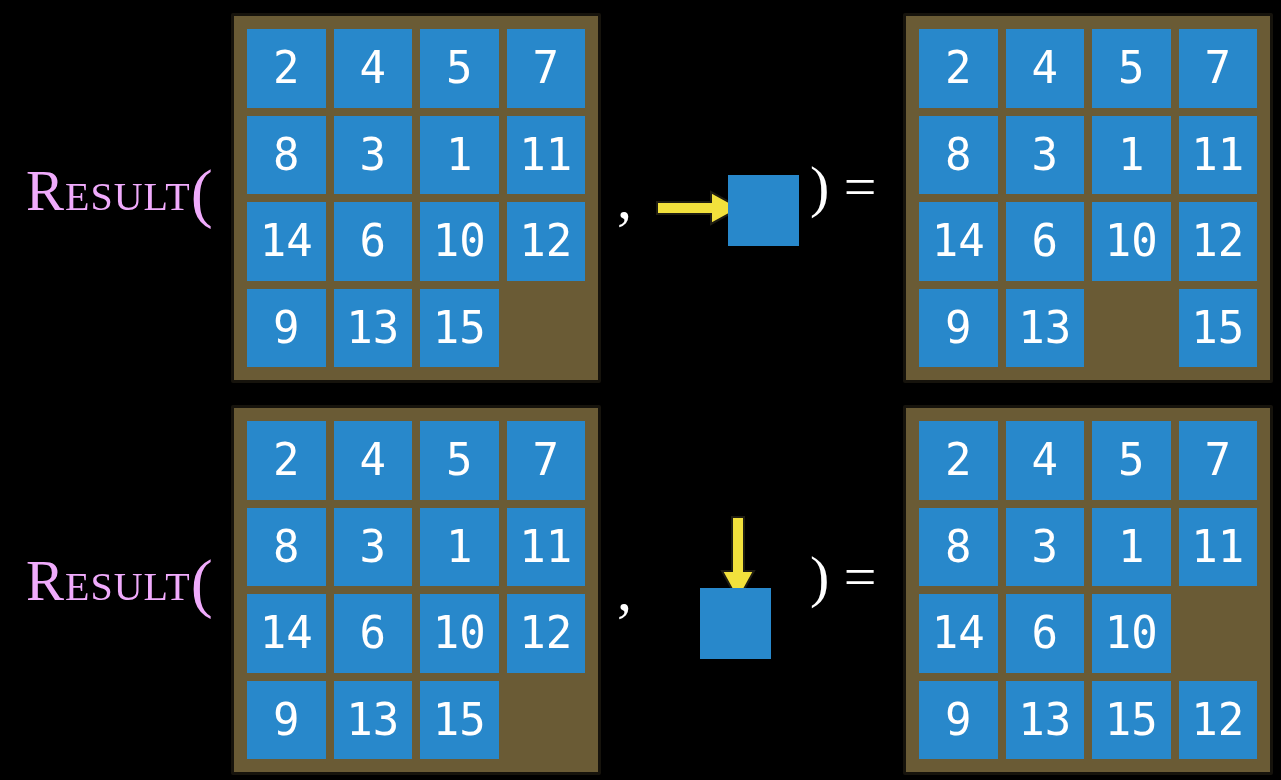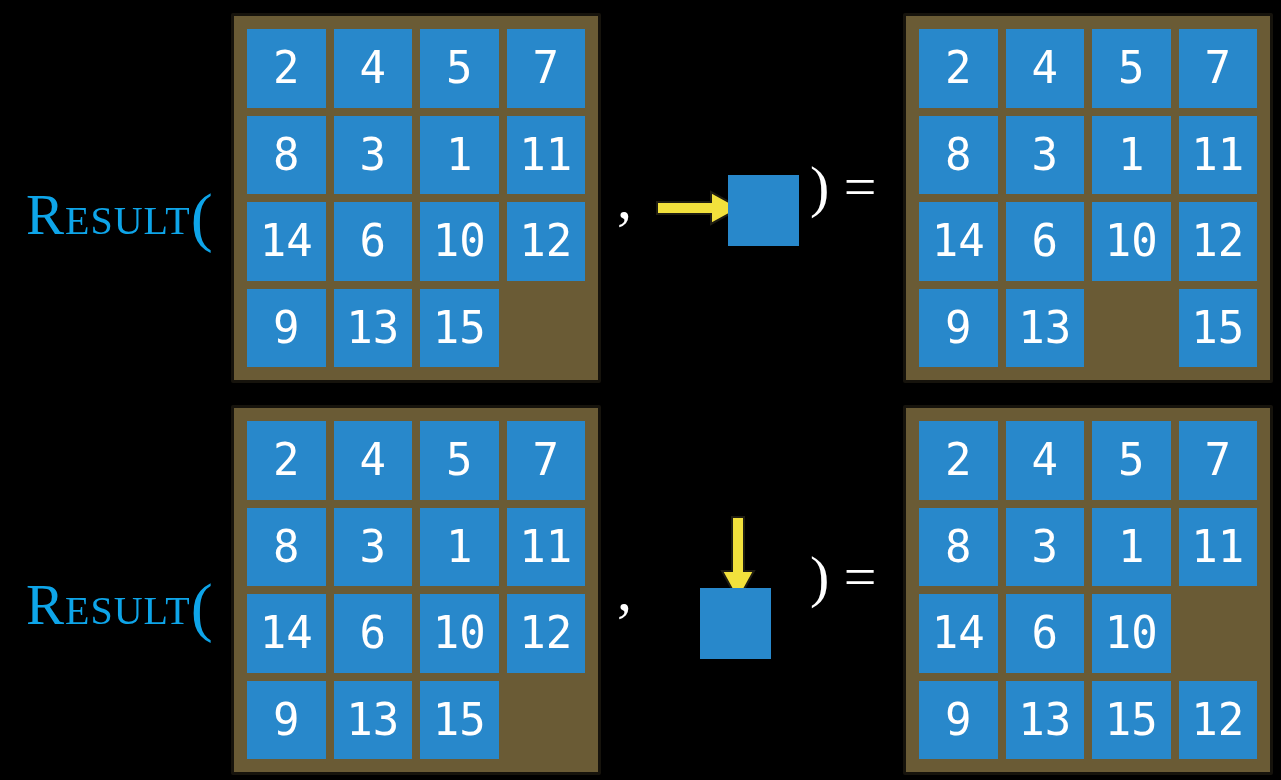--- a/index.html
+++ b/index.html
@@ -20,23 +20,22 @@
     color:#ffffff;
   }
   .cell.tile { background:#2888CB; }
   .cell.empty { background:transparent; }
   .pos-board-in-1  { left:231px; top:13px;  }
   .pos-board-out-1 { left:903px; top:13px;  }
   .pos-board-in-2  { left:231px; top:405px; }
   .pos-board-out-2 { left:903px; top:405px; }
   
   .fn-label {
-    position:absolute; color:#0ea5e9; font-size:57px; line-height:1;
+    position:absolute; color:#f0abfc; font-size:57px; line-height:1;
     white-space:nowrap;
-    margin-top:24px;
   }
   .fn-name  { font-variant:small-caps; letter-spacing:1px; }
   .fn-paren { font-size:66px; vertical-align:-5px; }
   .pos-label-1 { left:26px; top:160px; }
   .pos-label-2 { left:26px; top:550px; }
   .comma { position:absolute; color:#fff; font-size:60px; line-height:1; }
   .pos-comma-1 { left:617px; top:168px; }
   .pos-comma-2 { left:617px; top:560px; }
   .close-eq { position:absolute; color:#fff; font-size:58px; line-height:1; white-space:pre; }
   .pos-close-1 { left:810px; top:158px; }

